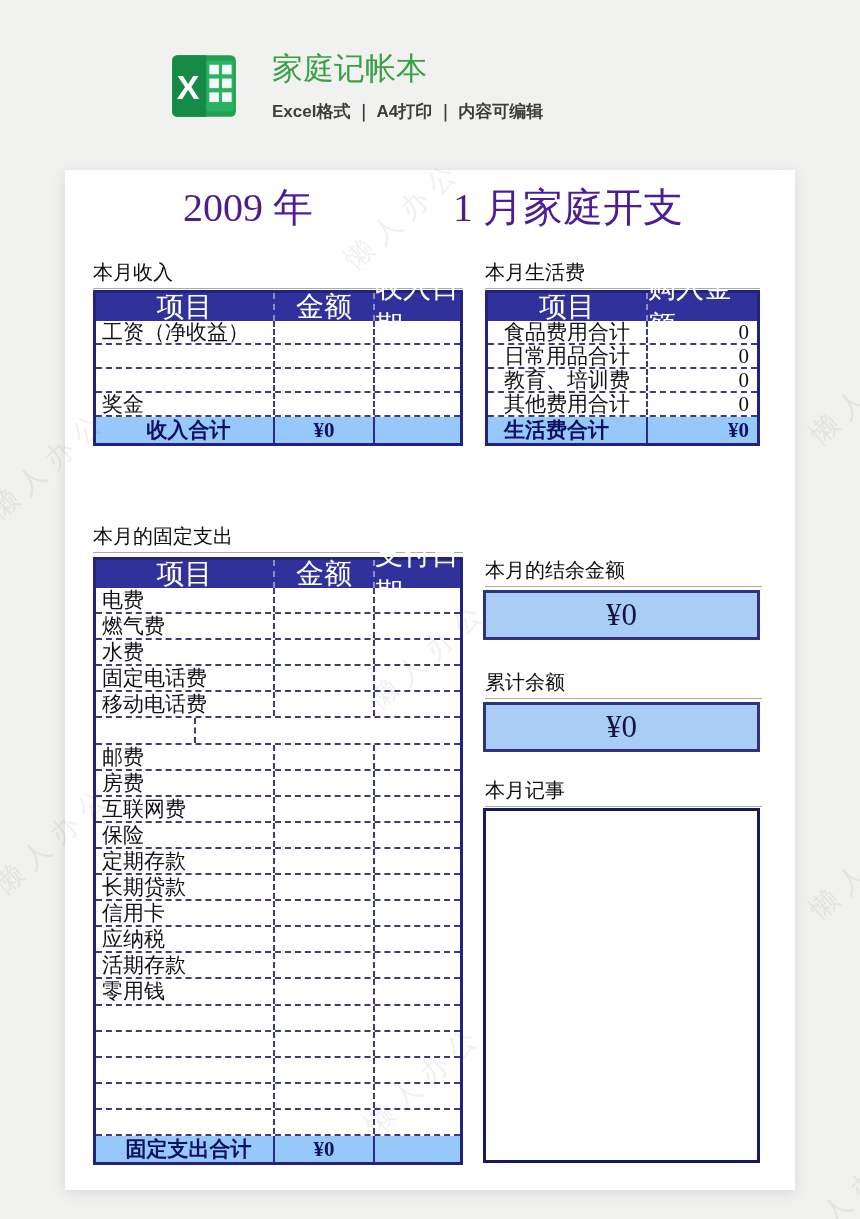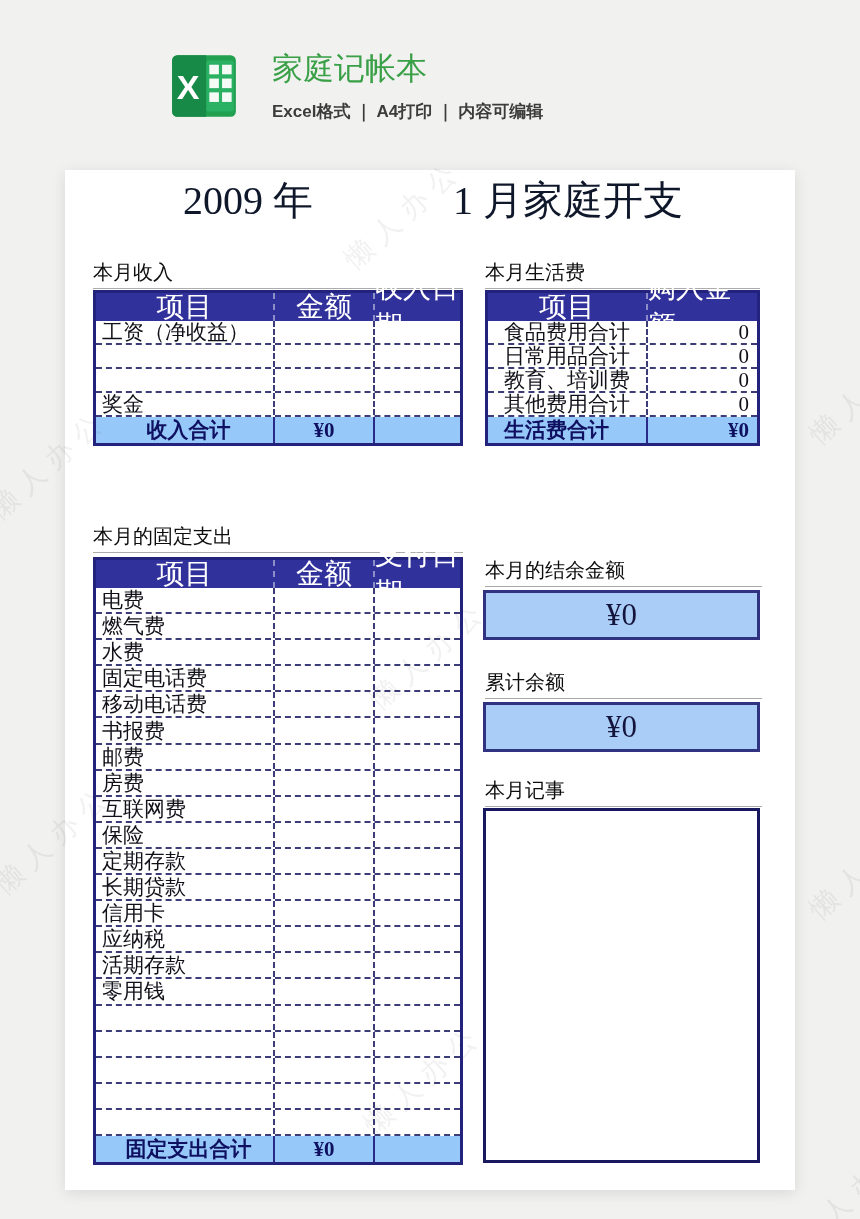--- a/index.html
+++ b/index.html
@@ -8,21 +8,21 @@
   
   .doc-header{position:absolute;left:170px;top:52px;display:flex;gap:34px;align-items:flex-start;}
   .xl-icon{width:68px;height:68px;flex:none;}
   .hdr-text h1{margin:0;font-family:"Liberation Sans","DejaVu Sans",sans-serif;
                font-size:31px;font-weight:normal;color:#3aa047;line-height:1.1;}
   .hdr-text p{margin:14px 0 0 0;font-family:"Liberation Sans","DejaVu Sans",sans-serif;
               font-size:17px;font-weight:bold;color:#3c3c3c;}
   
   .card{position:absolute;left:65px;top:170px;width:730px;height:1020px;background:#ffffff;
         box-shadow:0 3px 14px rgba(0,0,0,.10);}
-  .sheet-title{position:absolute;top:3px;font-size:40px;color:#0f172a;white-space:nowrap;}
+  .sheet-title{position:absolute;top:10px;font-size:40px;color:#4c1d95;white-space:nowrap;}
   .sheet-title.year{left:118px;}
   .sheet-title.month{left:388px;}
   .sec-h{position:absolute;font-size:20px;color:#0d0d0d;height:30px;line-height:28px;
          border-bottom:1px solid #ababab;white-space:nowrap;}
   
   .tbl{position:absolute;border:3px solid #23237e;background:#fff;display:flex;flex-direction:column;box-sizing:border-box;}
   .thead{flex:none;height:28px;background:#31319c;display:flex;}
   .thead div{display:flex;align-items:center;justify-content:center;color:#fff;font-size:28px;
              border-right:2px dashed rgba(255,255,255,.45);box-sizing:border-box;}
   .thead div:last-of-type{border-right:none;}
@@ -209,21 +209,20 @@
             <div class="td c3"></div>
           </div>
 
           <div class="tr">
             <div class="td c1">移动电话费</div>
             <div class="td c2"></div>
             <div class="td c3"></div>
           </div>
 
           <div class="tr">
-            <div class="td c1">书报费</div>
             <div class="td c2"></div>
             <div class="td c3"></div>
           </div>
 
           <div class="tr">
             <div class="td c1">邮费</div>
             <div class="td c2"></div>
             <div class="td c3"></div>
           </div>
 

